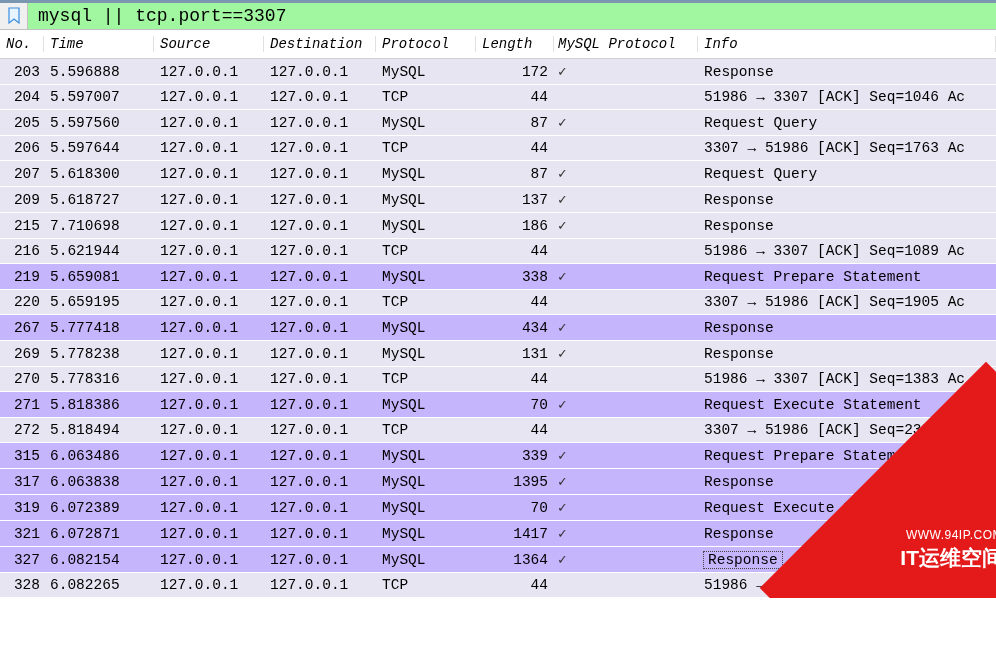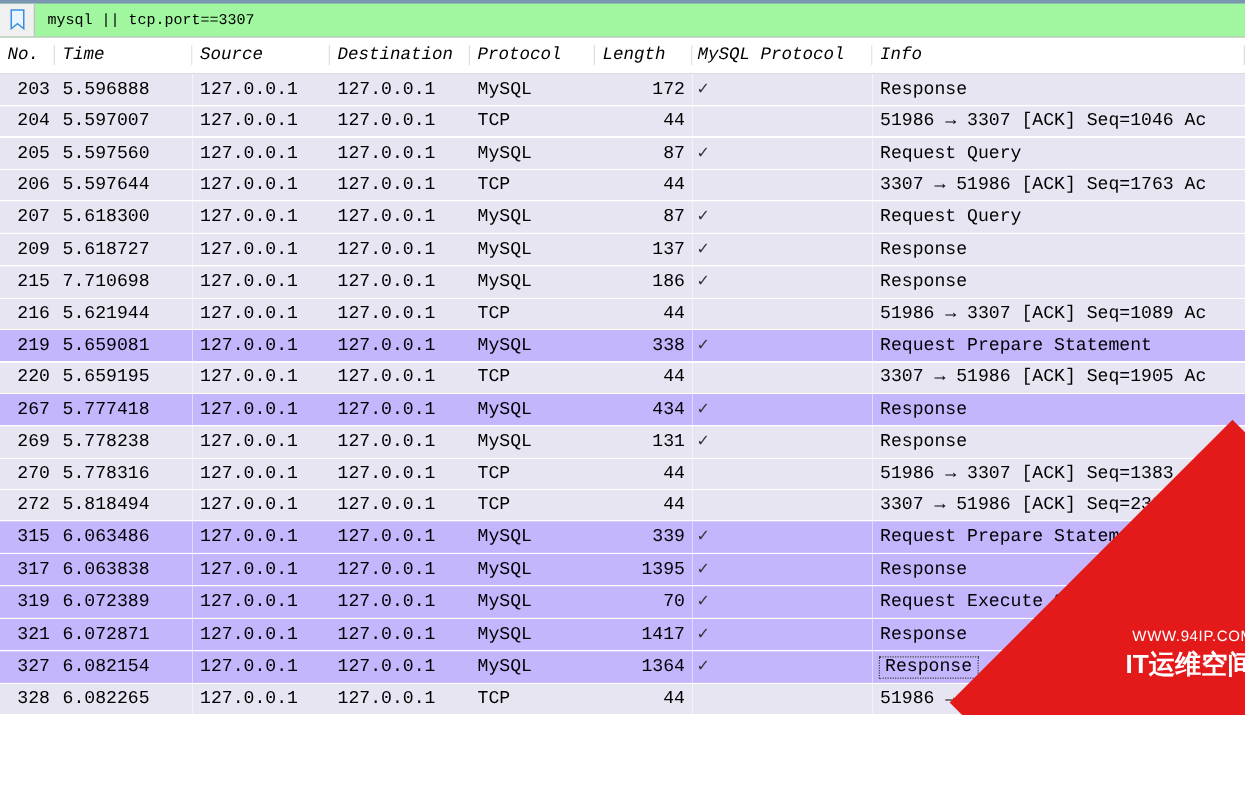--- a/index.html
+++ b/index.html
@@ -32,21 +32,21 @@
   height: 18px;
   display: block;
 }
 .filter-input {
   flex: 1;
   background: #a0f7a0;
   border: none;
   outline: none;
   padding: 0 10px;
   font-family: inherit;
-  font-size: 12px;
+  font-size: 18px;
   color: #000;
 }
 .table-wrap {
   overflow: hidden;
 }
 table {
   border-collapse: collapse;
   width: 100%;
   table-layout: fixed;
 }
@@ -286,20 +286,30 @@
         <tr class="row-lavender">
           <td class="col-no">270</td>
           <td class="col-time">5.778316</td>
           <td class="col-src">127.0.0.1</td>
           <td class="col-dst">127.0.0.1</td>
           <td class="col-proto">TCP</td>
           <td class="col-len">44</td>
           <td class="col-mysql"></td>
           <td class="col-info">51986 → 3307 [ACK] Seq=1383 Ac</td>
         </tr>
+        <tr class="row-blue">
+          <td class="col-no">271</td>
+          <td class="col-time">5.818386</td>
+          <td class="col-src">127.0.0.1</td>
+          <td class="col-dst">127.0.0.1</td>
+          <td class="col-proto">MySQL</td>
+          <td class="col-len">70</td>
+          <td class="col-mysql"><span class="check">✓</span></td>
+          <td class="col-info">Request Execute Statement</td>
+        </tr>
         <tr class="row-lavender">
           <td class="col-no">272</td>
           <td class="col-time">5.818494</td>
           <td class="col-src">127.0.0.1</td>
           <td class="col-dst">127.0.0.1</td>
           <td class="col-proto">TCP</td>
           <td class="col-len">44</td>
           <td class="col-mysql"></td>
           <td class="col-info">3307 → 51986 [ACK] Seq=2382 Ac</td>
         </tr>

